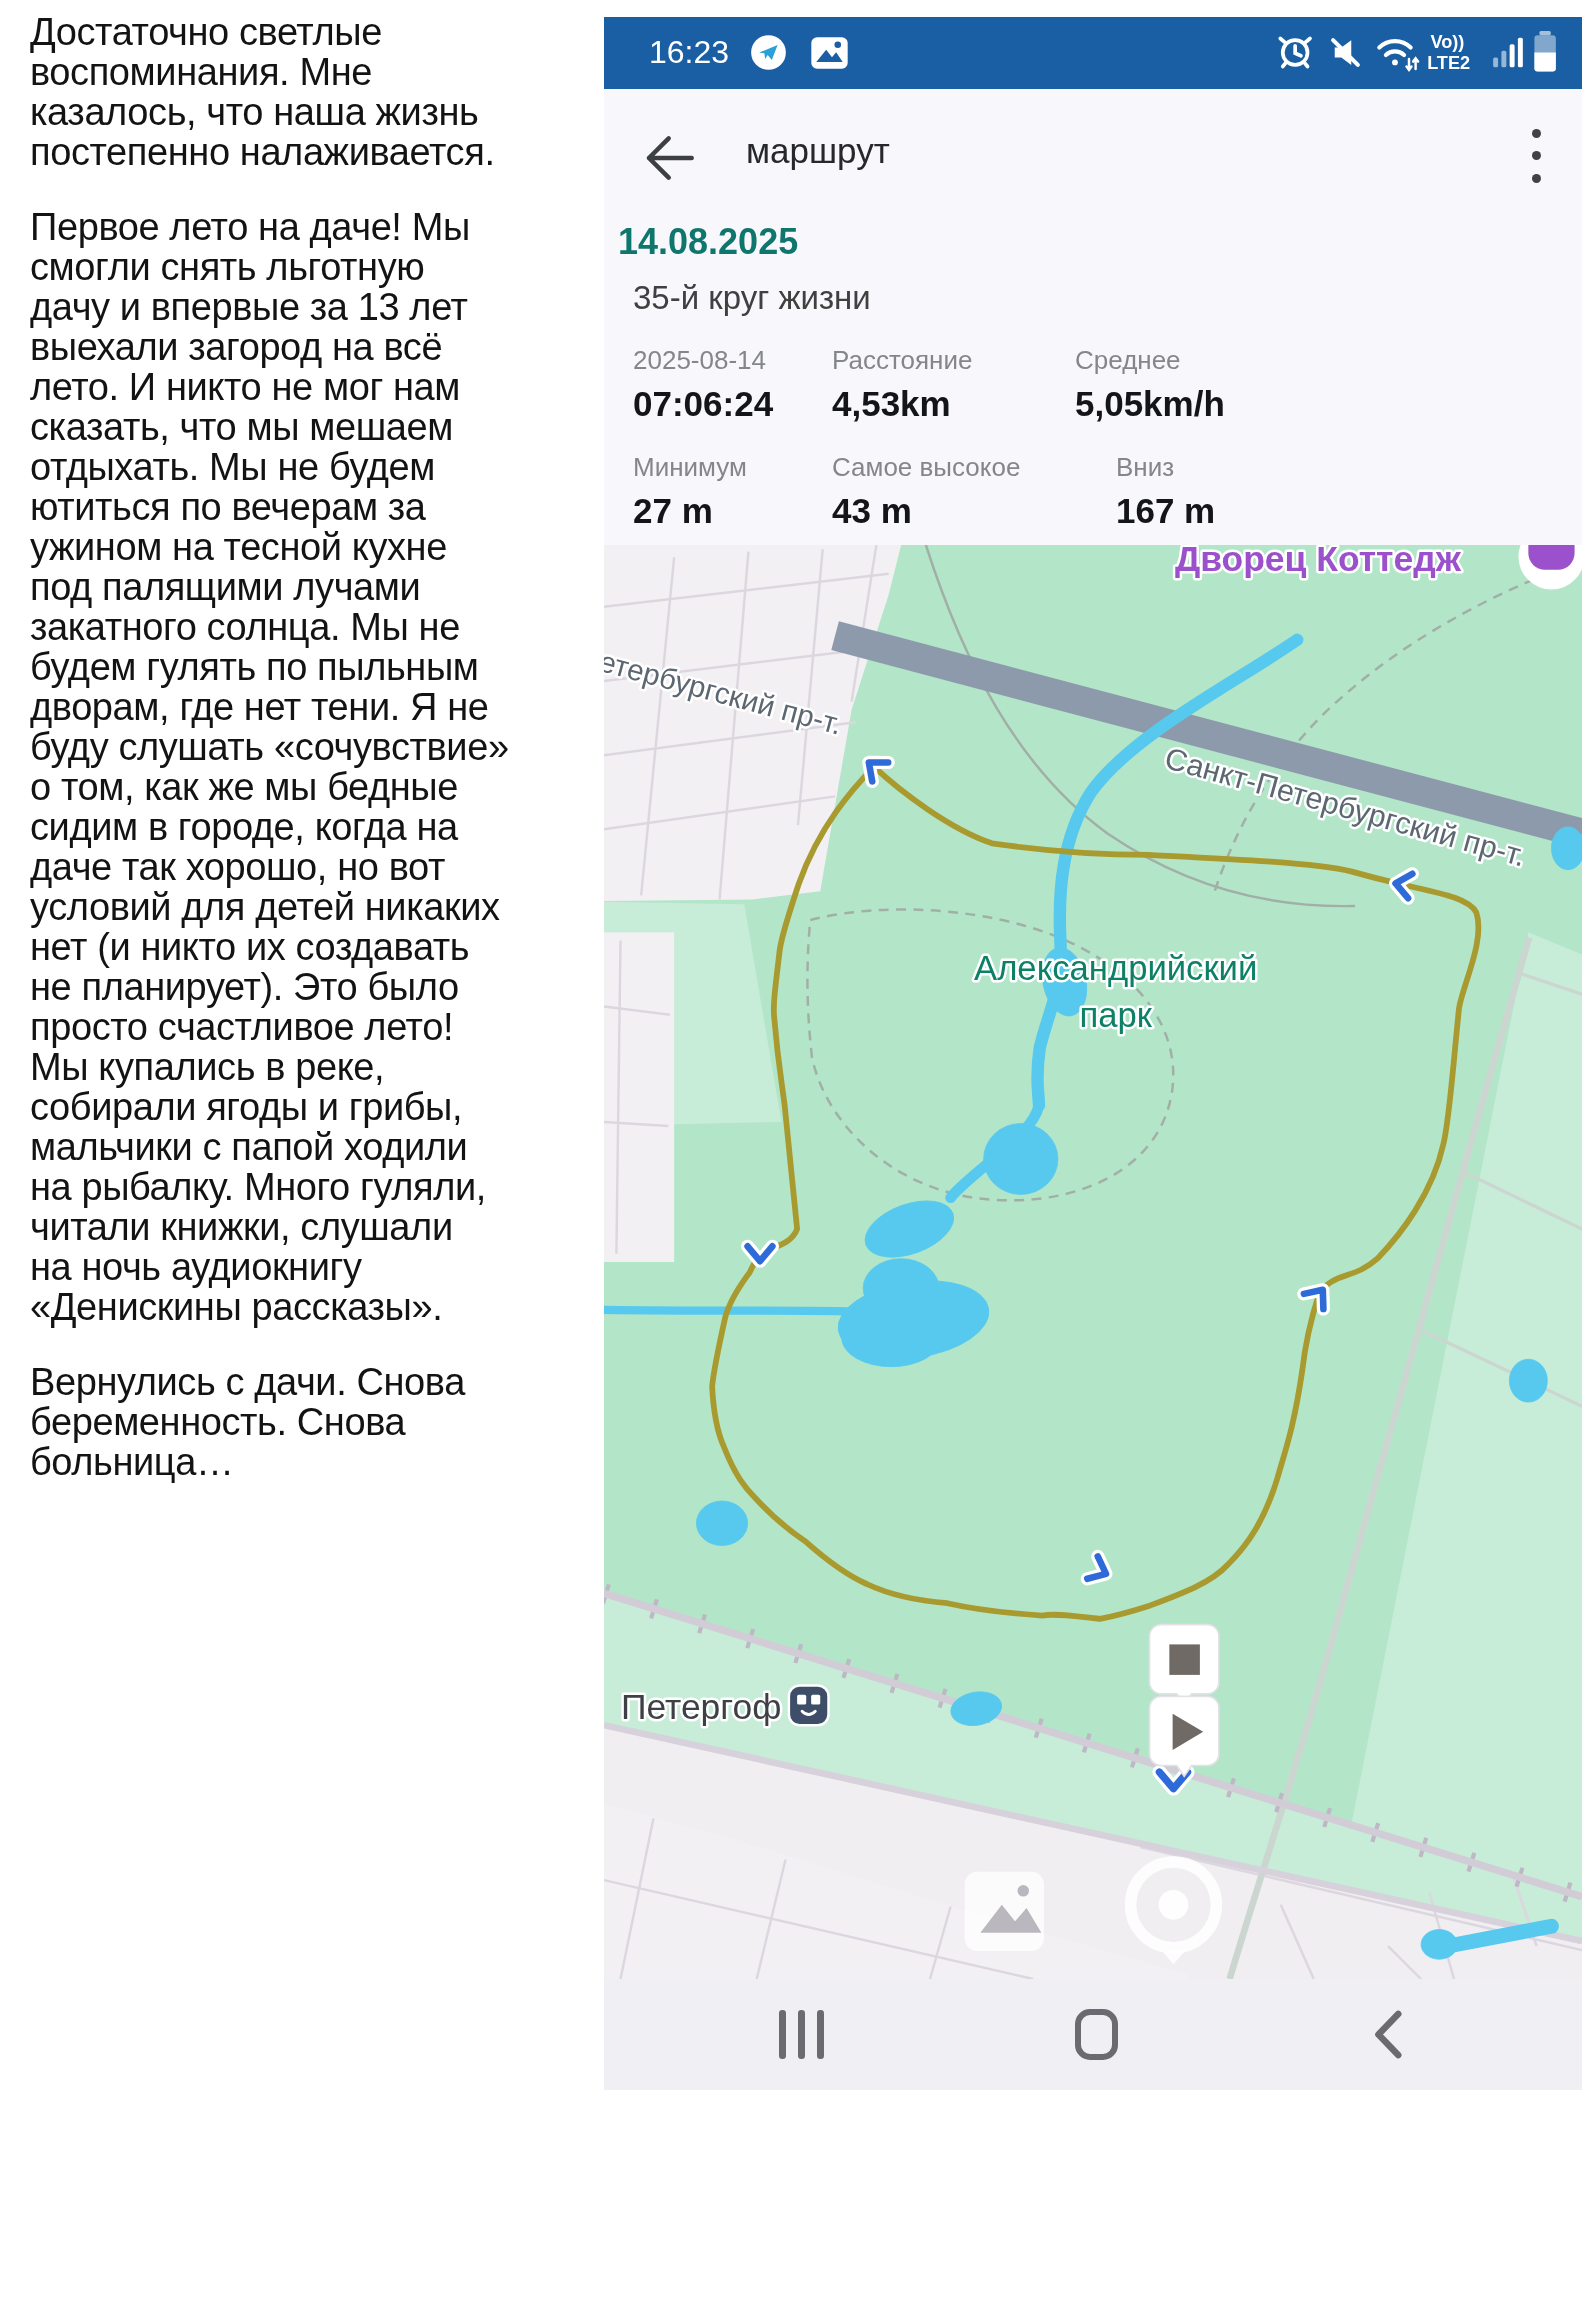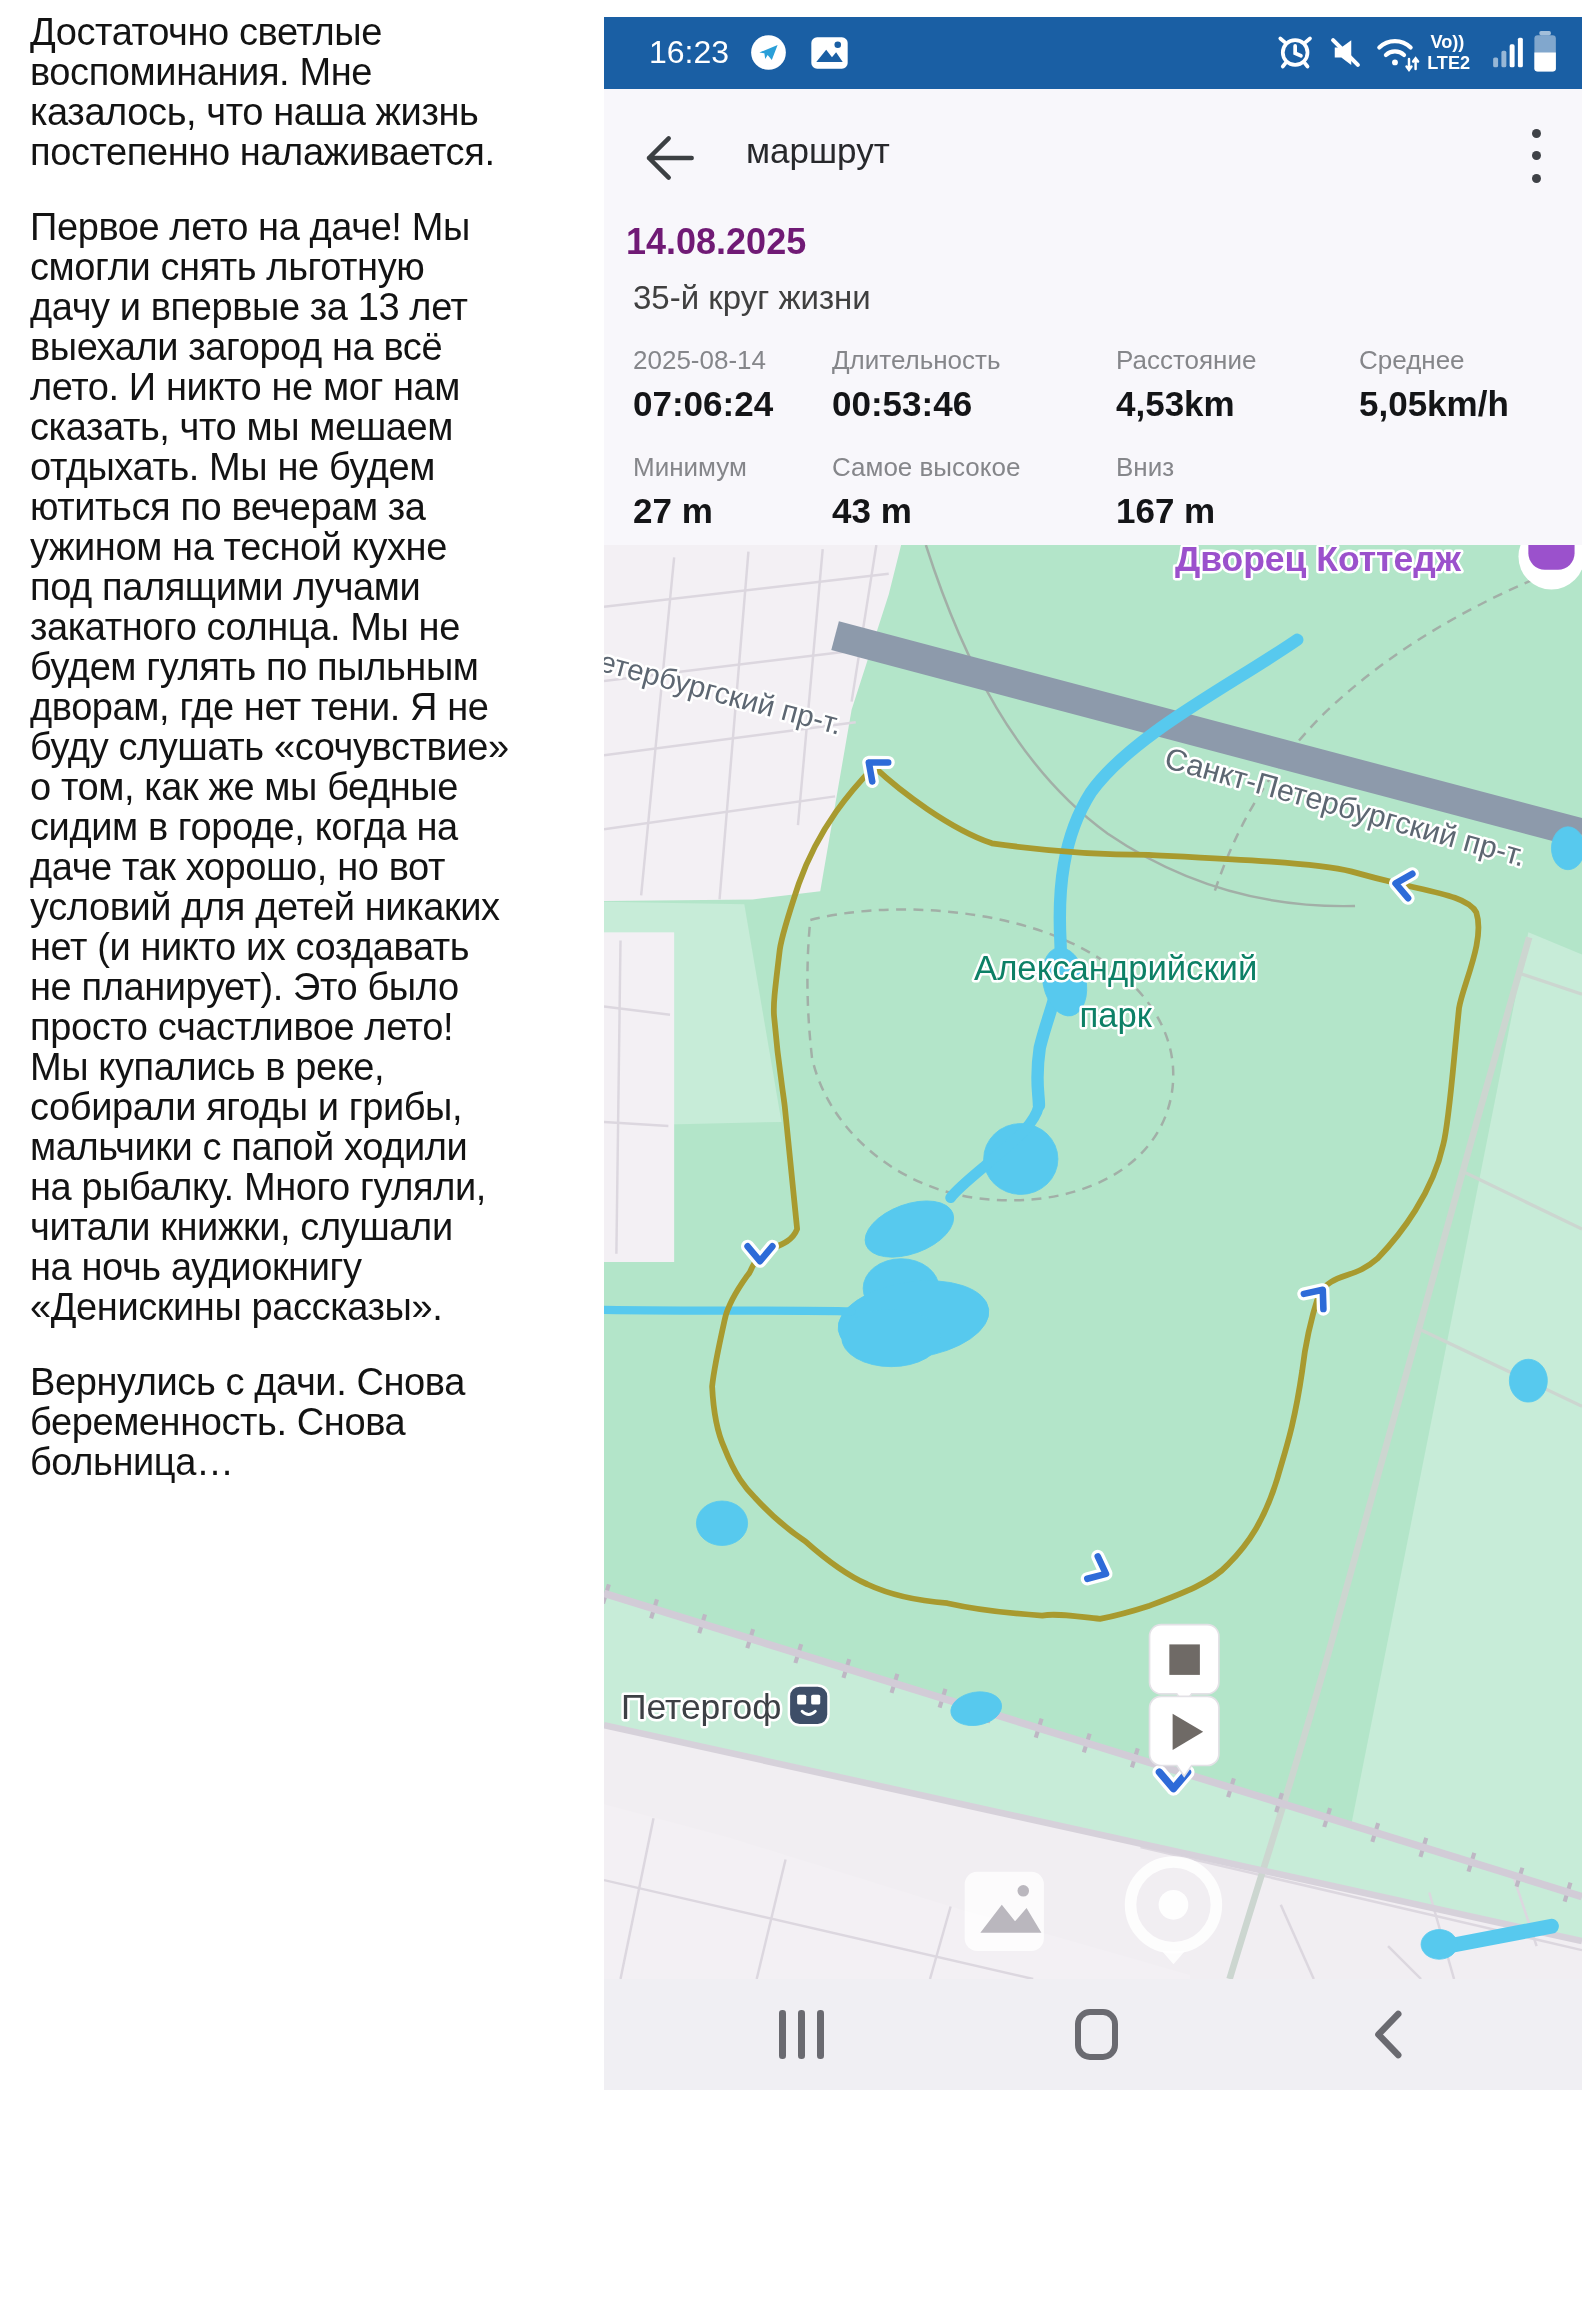--- a/index.html
+++ b/index.html
@@ -17,21 +17,21 @@
   .sb-left{position:absolute;left:45px;top:0;height:72px;display:flex;align-items:center;gap:18px;}
   .sb-time{color:#fff;font-size:32px;font-weight:400;}
   .sb-right{position:absolute;right:8.2px;top:9px;}
   .appbar{position:absolute;left:0;top:72px;width:100%;height:138px;}
   .back-btn{position:absolute;left:40px;top:46px;width:51px;height:46px;}
   .app-title{position:absolute;left:142px;top:42px;font-size:35px;color:#27282b;}
   .kebab{position:absolute;right:40px;top:40px;width:11.5px;height:54px;display:flex;
          flex-direction:column;justify-content:space-between;align-items:center;}
   .kebab span{width:9px;height:9px;border-radius:50%;background:#3f4247;}
   
-  .stat-date{position:absolute;left:22px;top:204px;font-size:36px;font-weight:bold;color:#701a75;text-align:right;}
+  .stat-date{position:absolute;left:14px;top:204px;font-size:36px;font-weight:bold;color:#0f766e;text-align:right;}
   .stat-title{position:absolute;left:29px;top:262px;font-size:33px;color:#404040;}
   .stat-row{position:absolute;left:29px;right:0;display:flex;align-items:flex-end;}
   .stat-row.r1{top:328px;}
   .stat-row.r2{top:435px;}
   .stat-cell{display:flex;flex-direction:column;}
   .stat-cell.c1{width:199px;} .stat-cell.c2{width:284px;} .stat-cell.c3{width:243px;} .stat-cell.c4{flex:1;}
   .stat-label{font-size:26px;color:#85868a;margin-bottom:8.2px;}
   .stat-value{font-size:35px;font-weight:bold;color:#141517;}
   
   .map-wrap{position:absolute;left:0;top:528px;width:978px;height:1434px;overflow:hidden;}
@@ -150,24 +150,20 @@
       </div>
   </div>
 
   <div class="stat-date">14.08.2025</div>
   <div class="stat-title">35-й круг жизни</div>
   <div class="stat-row r1">
     <div class="stat-cell c1">
         <span class="stat-label">2025-08-14</span>
         <span class="stat-value">07:06:24</span>
       </div>
-    <div class="stat-cell c2">
-        <span class="stat-label">Длительность</span>
-        <span class="stat-value">00:53:46</span>
-      </div>
     <div class="stat-cell c3">
         <span class="stat-label">Расстояние</span>
         <span class="stat-value">4,53km</span>
       </div>
     <div class="stat-cell c4">
         <span class="stat-label">Среднее</span>
         <span class="stat-value">5,05km/h</span>
       </div>
   </div>
   <div class="stat-row r2">

